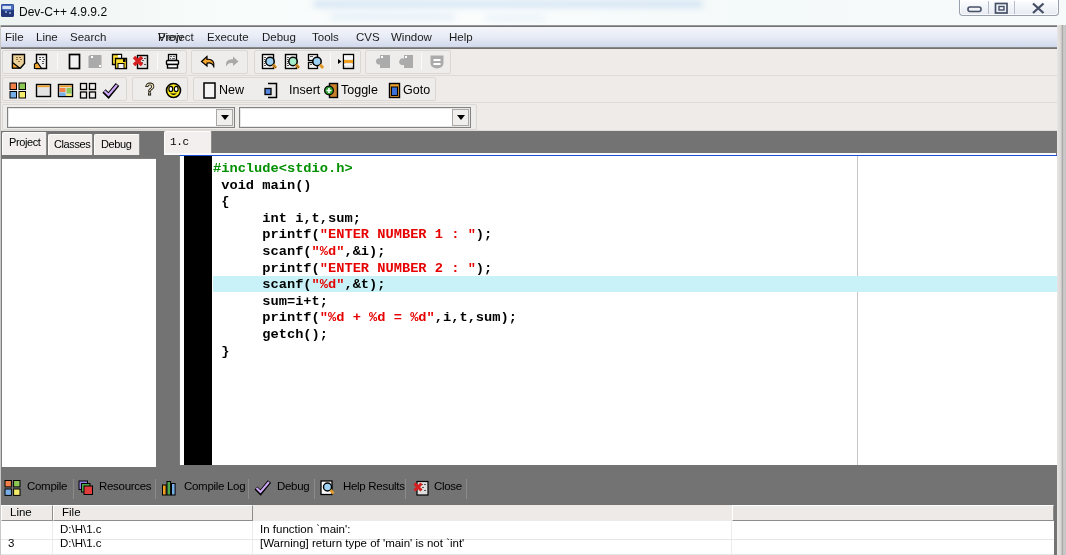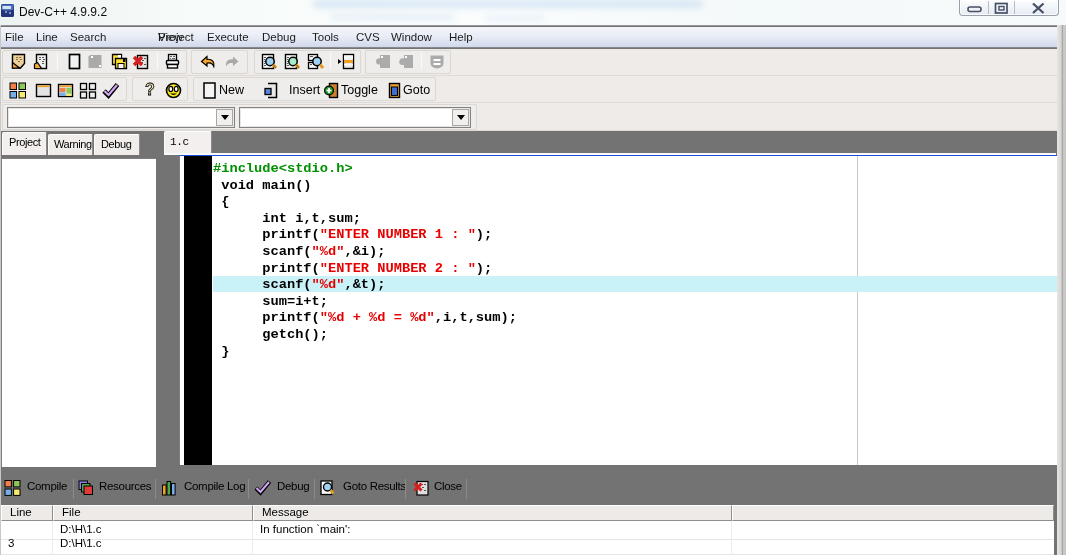--- a/index.html
+++ b/index.html
@@ -315,21 +315,21 @@
     <div class="combo" style="left:6px;top:81px;width:228px;">
       <div class="cbtn"></div>
     </div>
     <div class="combo" style="left:238px;top:81px;width:232px;">
       <div class="cbtn"></div>
     </div>
     <div class="tab" style="left:1px;top:106px;width:45px;height:23px;background:#f2efee;">
       <span style="position:absolute;left:6px;top:3px;">Project</span>
     </div>
     <div class="tab" style="left:47px;top:108px;width:45px;height:21px;">
-      <span style="position:absolute;left:5px;top:3px;">Warning</span>
+      <span style="position:absolute;left:5px;top:3px;">Classes</span>
     </div>
     <div class="tab" style="left:93px;top:108px;width:46px;height:21px;">
       <span style="position:absolute;left:6px;top:3px;">Debug</span>
     </div>
     <div class="tab" style="left:163px;top:105px;width:48px;height:24px;background:#f2efee;">
       <span style="position:absolute;left:5px;top:3.5px;font-family:Liberation Mono, monospace;">1.c</span>
     </div>
     <div class="abs" style="left:163px;top:127px;width:892px;height:2px;background:#fafafa;"></div>
     <div class="abs" id="leftpanel"></div>
     <div class="abs" id="editor">
@@ -375,52 +375,50 @@
       <path d="M2,8 L6.5,12.5 L15.5,1.5" fill="none" stroke="#000" stroke-width="4.2"></path>
       <path d="M2.5,8 L6.5,12 L15,2" fill="none" stroke="#cfa8f8" stroke-width="2"></path>
     </svg>
     <span class="btab" style="left:276px;top:454px;">Debug</span>
     <div class="btdiv" style="left:313px;top:453px;height:20px;"></div>
     <svg class="ico" style="left:318px;top:454px;" width="17" height="16" viewBox="0 0 17 16">
       <rect x="2" y="1" width="11" height="13.5" fill="#fbfbfb" stroke="#000" stroke-width="1.3"></rect>
       <circle cx="8.5" cy="7" r="4" fill="#9ed1f2" stroke="#000" stroke-width="1.4"></circle>
       <path d="M11.5,10 L14.5,13.5" stroke="#e09a28" stroke-width="2.8"></path>
     </svg>
-    <span class="btab" style="left:342px;top:454px;">Goto Results</span>
+    <span class="btab" style="left:342px;top:454px;">Help Results</span>
     <div class="btdiv" style="left:404px;top:453px;height:20px;"></div>
     <svg class="ico" style="left:412px;top:454px;" width="16" height="16" viewBox="0 0 16 16">
       <rect x="4" y="1.5" width="11" height="13.5" fill="#dedede" stroke="#000" stroke-width="1.2"></rect>
       <g fill="#555">
         <rect x="8" y="4" width="2" height="1"></rect>
         <rect x="11" y="4" width="2" height="1"></rect>
         <rect x="9" y="7" width="2" height="1"></rect>
         <rect x="11" y="10" width="2" height="1"></rect>
       </g>
       <path d="M1.5,3.5 L8.5,10.5 M8.5,3.5 L1.5,10.5" stroke="#d81f1f" stroke-width="3"></path>
     </svg>
     <span class="btab" style="left:433px;top:454px;">Close</span>
     <div class="btdiv" style="left:465px;top:453px;height:20px;"></div>
     <div class="abs" id="gridhead">
       <div class="hcell" style="left:0;width:52px;">
         <span style="position:absolute;left:8px;top:0px;">Line</span>
       </div>
       <div class="hcell" style="left:52px;width:200px;">
         <span style="position:absolute;left:8px;top:0px;">File</span>
-      </div>
-      <div class="hcell" style="left:252px;width:479px;">
-        <span style="position:absolute;left:8px;top:0px;">Message</span>
       </div>
       <div class="hcell" style="left:731px;width:322px;"></div>
     </div>
     <div class="abs" id="gridbody">
       <div class="gvline" style="left:51px;"></div>
       <div class="gvline" style="left:251px;"></div>
       <div class="gvline" style="left:730px;"></div>
       <div class="ghline" style="top:18px;"></div>
       <div class="ghline" style="top:33px;"></div>
       <span class="gtxt" style="left:59px;top:1.5px;">D:\H\1.c</span>
       <span class="gtxt" style="left:259px;top:1.5px;">In function `main':</span>
       <span class="gtxt" style="left:7px;top:16px;">3</span>
       <span class="gtxt" style="left:59px;top:16px;">D:\H\1.c</span>
+      <span class="gtxt" style="left:259px;top:16px;">[Warning] return type of 'main' is not `int'</span>
     </div>
   </div>
   <div class="abs" id="rframe"></div>
   <div class="abs" id="lframe"></div>
 
 </body></html>

